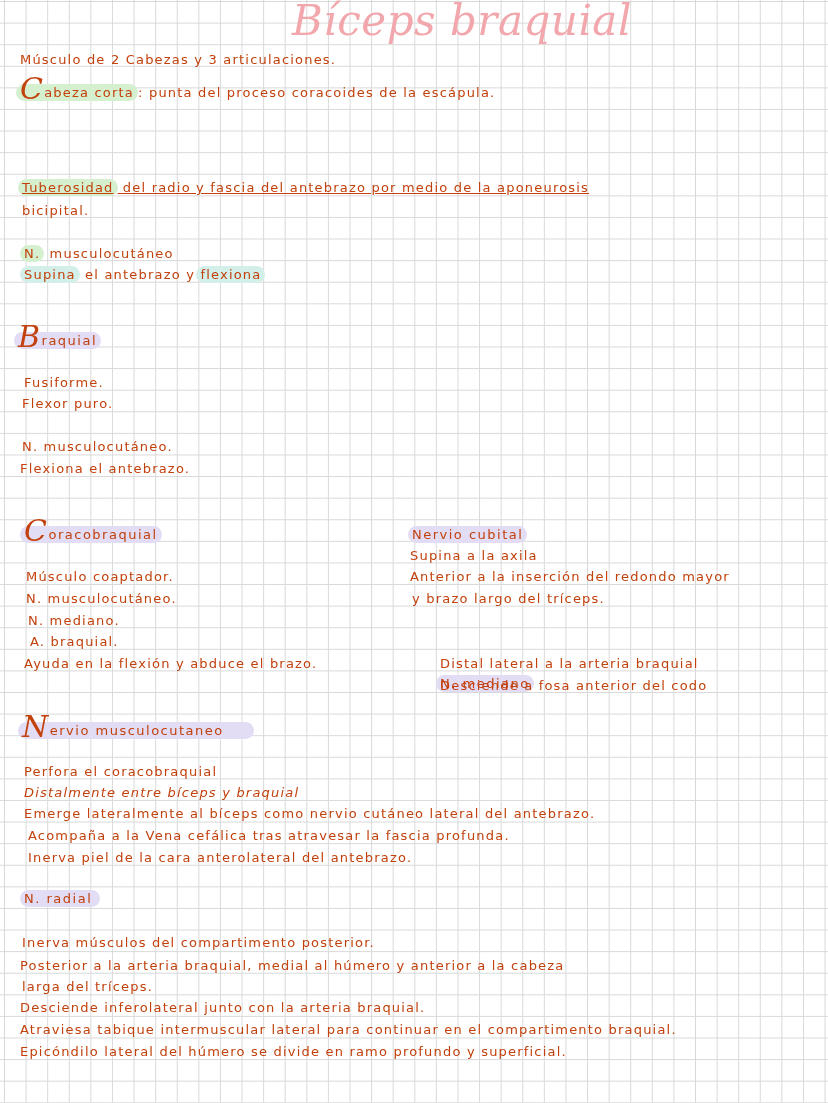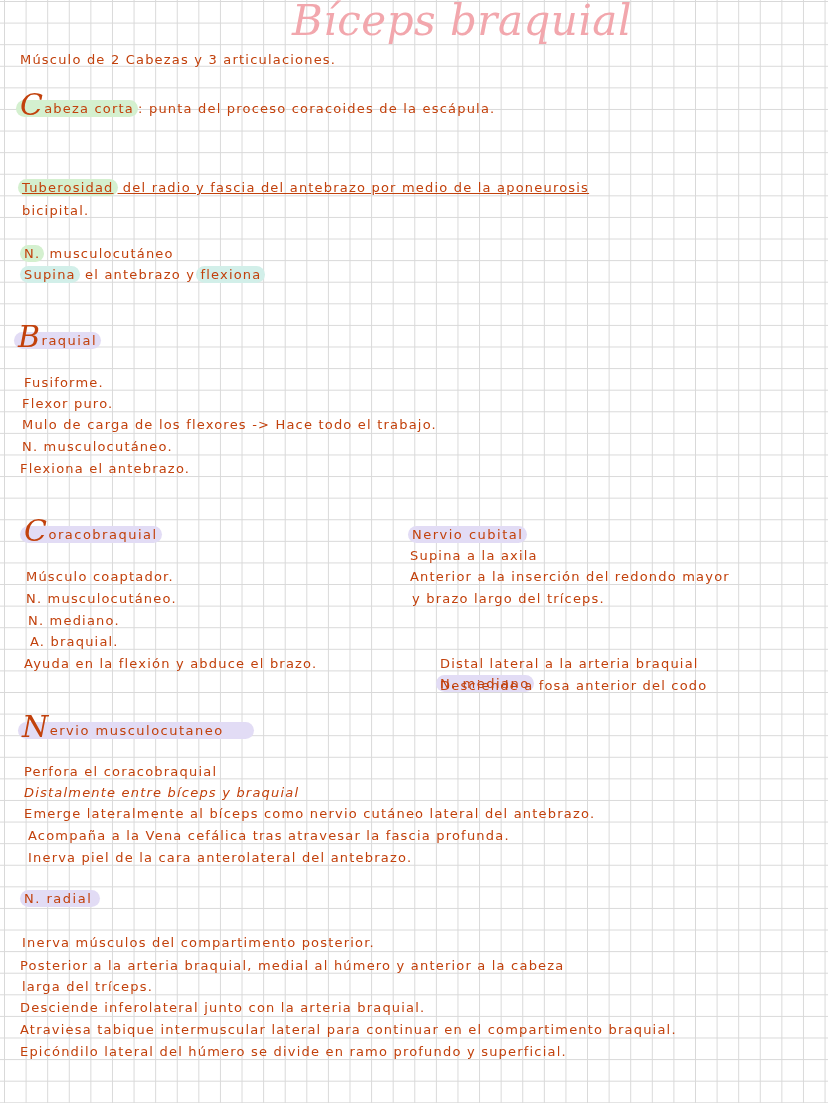--- a/index.html
+++ b/index.html
@@ -34,21 +34,21 @@
 </style>
 </head>
 <body>
 
 <div class="page">
 
   <div class="title">Bíceps braquial</div>
 
   <div class="line" style="left:20px; top:52px;">Músculo de 2 Cabezas y 3 articulaciones.</div>
 
-  <div class="line" style="left:20px; top:90px;text-align:center;">
+  <div class="line" style="left:20px; top:74px;text-align:center;">
     <span class="hl hl-green"><span class="bigcap">C</span><span>abeza corta</span></span><span>: punta del proceso coracoides de la escápula.</span>
   </div>
 
 
   <div class="line" style="left:22px; top:180px;text-decoration:underline;">
     <span class="hl hl-green">Tuberosidad</span><span> del radio y fascia del antebrazo por medio de la aponeurosis</span>
   </div>
   <div class="line" style="left:22px; top:203px;">bicipital.</div>
 
   <div class="line" style="left:24px; top:246px;">
@@ -56,21 +56,20 @@
   </div>
   <div class="line" style="left:24px; top:267px;">
     <span class="hl hl-teal">Supina</span><span> el antebrazo y </span><span class="hl hl-teal">flexiona</span>
   </div>
 
   <div class="line heading" style="left:18px; top:322px;">
     <span class="hl hl-purple"><span class="bigcap">B</span><span>raquial</span></span>
   </div>
   <div class="line" style="left:24px; top:375px;">Fusiforme.</div>
   <div class="line" style="left:22px; top:396px;">Flexor puro.</div>
-  <div class="line" style="left:22px; top:417px;">Mulo de carga de los flexores -&gt; Hace todo el trabajo.</div>
   <div class="line" style="left:22px; top:439px;">N. musculocutáneo.</div>
   <div class="line" style="left:20px; top:461px;">Flexiona el antebrazo.</div>
 
   <div class="line heading" style="left:24px; top:516px;">
     <span class="hl hl-purple"><span class="bigcap">C</span><span>oracobraquial</span></span>
   </div>
   <div class="line" style="left:26px; top:569px;">Músculo coaptador.</div>
   <div class="line" style="left:26px; top:591px;">N. musculocutáneo.</div>
   <div class="line" style="left:28px; top:613px;">N. mediano.</div>
   <div class="line" style="left:30px; top:634px;">A. braquial.</div>

